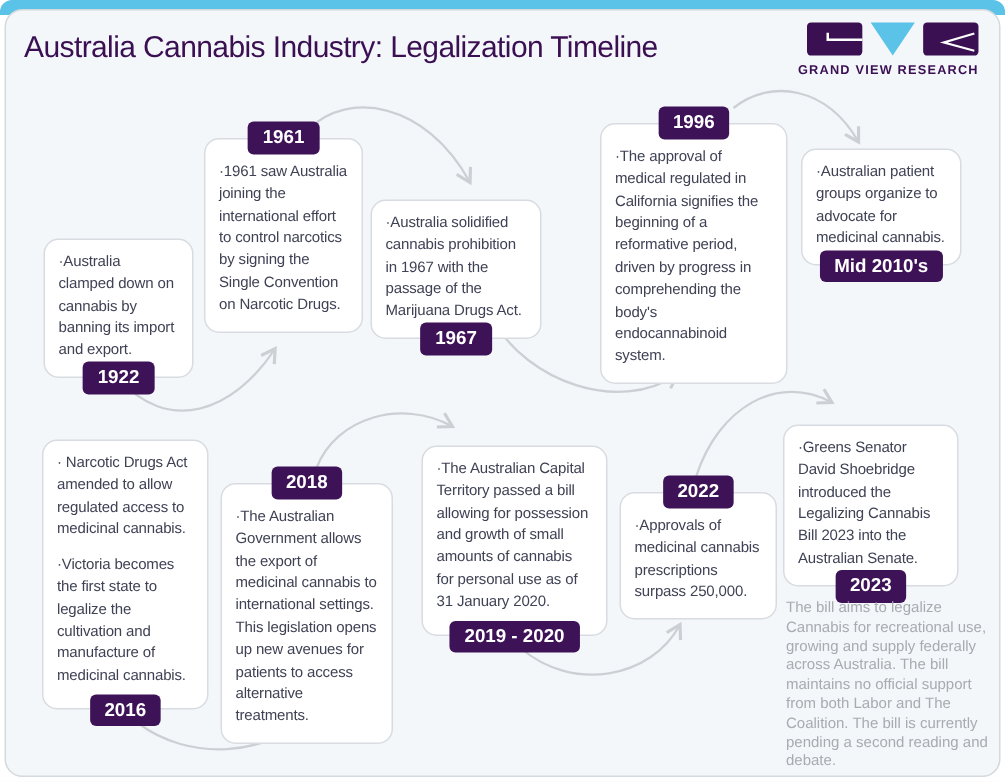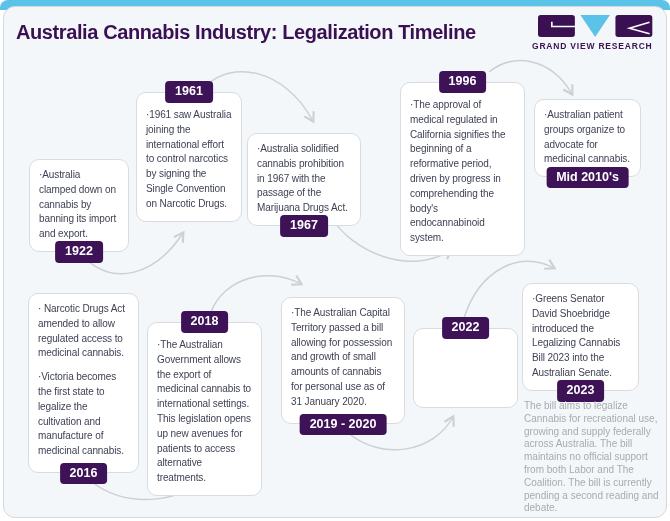--- a/index.html
+++ b/index.html
@@ -33,21 +33,21 @@
     position: absolute;
     left: 3px; right: 3px; top: 6px; bottom: 3px;
     background: var(--bg);
     border: 1px solid #d4d9dd;
     border-radius: 12px;
   }
   .title {
     position: absolute;
     left: 16px; top: 21px;
     font-size: 20px;
-    font-weight: bold;
+    font-weight: normal;
     letter-spacing: -0.4px;
     color: var(--purple);
     white-space: nowrap;
   }
   .logo { position: absolute; left: 532px; top: 13px; width: 130px; }
   .logo-mark { display: block; margin-left: 6px; }
   .logo-text {
     margin-top: 2px;
     font-size: 8.5px;
     font-weight: bold;
@@ -178,20 +178,21 @@
     <p>·The Australian Government allows the export of medicinal cannabis to international settings. This legislation opens up new avenues for patients to access alternative treatments.</p>
   </div>
 
   <div id="c2019" class="card">
     <p>·The Australian Capital Territory passed a bill allowing for possession and growth of small amounts of cannabis for personal use as of 31 January 2020.</p>
     <div class="badge bottom">2019 - 2020</div>
   </div>
 
   <div id="c2022" class="card bt">
     <div class="badge top">2022</div>
+    <p>·Approvals of medicinal cannabis prescriptions surpass 250,000.</p>
   </div>
 
   <div id="c2023" class="card">
     <p>·Greens Senator David Shoebridge introduced the Legalizing Cannabis Bill 2023 into the Australian Senate.</p>
     <div class="badge bottom">2023</div>
   </div>
 
   <div class="footnote">The bill aims to legalize Cannabis for recreational use, growing and supply federally across Australia. The bill maintains no official support from both Labor and The Coalition. The bill is currently pending a second reading and debate.</div>
 </div>
 

